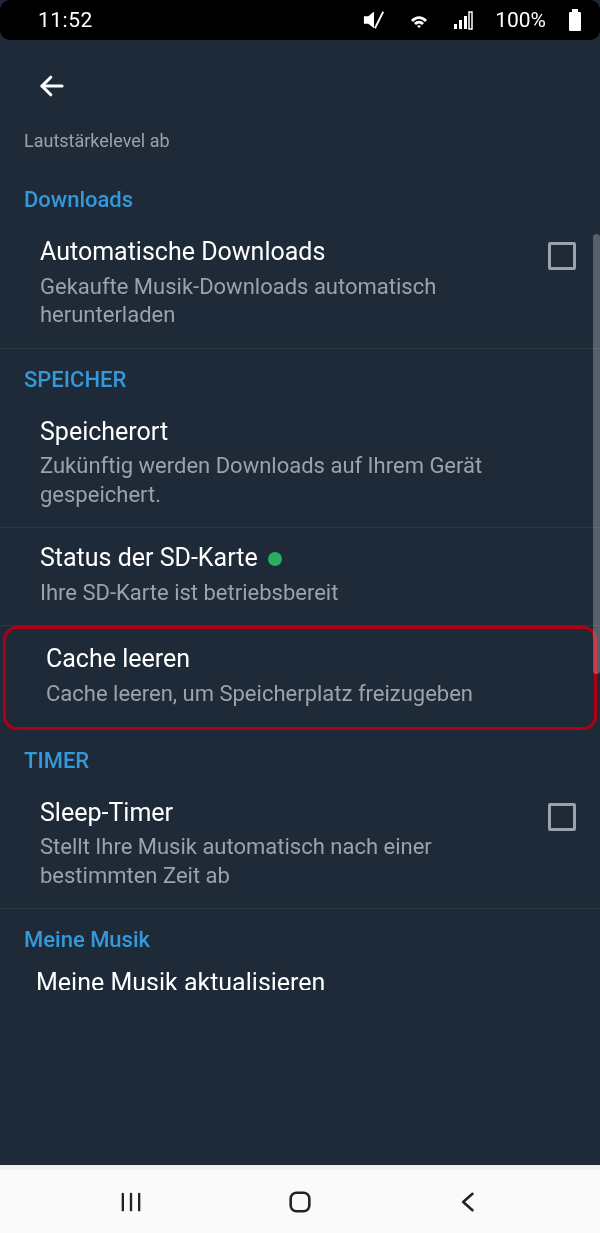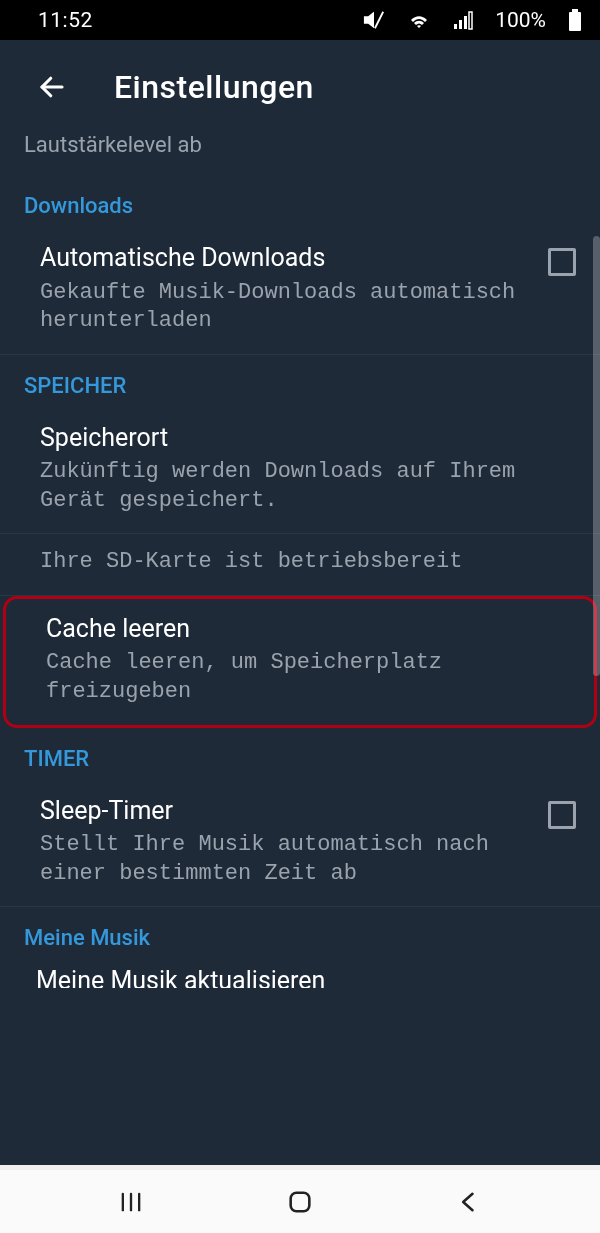--- a/index.html
+++ b/index.html
@@ -10,20 +10,21 @@
   .status-bar {
     height: 40px;
     background: #000;
     display: flex;
     align-items: center;
     justify-content: space-between;
     padding: 0 18px 0 38px;
     font-size: 21px;
     font-weight: 400;
     color: #fff;
+    border-radius: 10px;
   }
   .status-left { letter-spacing: 0.5px; }
   .status-right { display: flex; align-items: center; gap: 22px; font-size: 21px; }
   .status-right svg { display: block; }
 
   
   .app-header {
     display: flex;
     align-items: center;
     padding: 28px 18px 26px 34px;
@@ -43,21 +44,21 @@
   
   .content {
     flex: 1 1 auto;
     overflow: hidden;
     position: relative;
   }
 
   
   .truncated-top {
     color: #9aa3ad;
-    font-size: 22px;
+    font-size: 18px;
     padding: 0 24px 18px 24px;
   }
 
   
   .section-header {
     color: #3498db;
     font-size: 22px;
     font-weight: 500;
     padding: 18px 39px 10px 24px;
   }
@@ -78,21 +79,20 @@
     line-height: 1.3;
     margin-bottom: 4px;
     display: flex;
     align-items: center;
     gap: 10px;
   }
   .row-sub {
     color: #9aa3ad;
     font-size: 22px;
     line-height: 1.3;
-    font-family: Liberation Mono, monospace;
   }
   .row-ctrl {
     flex: 0 0 auto;
     display: flex;
     align-items: center;
     padding-top: 6px;
   }
   .checkbox {
     width: 28px; height: 28px;
     border: 3px solid #9aa3ad;
@@ -178,21 +178,20 @@
   </div>
 </div>
 
 <div class="app-header">
   <div class="back-btn">
     <svg width="30" height="30" viewBox="0 0 24 24" fill="none" stroke="#fff" stroke-width="2.5" stroke-linecap="round" stroke-linejoin="round">
         <line x1="20" y1="12" x2="4" y2="12"></line>
         <polyline points="11 5 4 12 11 19"></polyline>
       </svg>
   </div>
-  <div class="header-title">Einstellungen</div>
 </div>
 
 <div class="content">
 
   <div class="truncated-top">Lautstärkelevel ab</div>
 
   <div class="section-header">Downloads</div>
 
   <div class="row">
     <div class="row-text">
@@ -209,20 +208,24 @@
 
   <div class="row">
     <div class="row-text">
       <div class="row-title">Speicherort</div>
       <div class="row-sub">Zukünftig werden Downloads auf Ihrem Gerät gespeichert.</div>
     </div>
   </div>
 
   <div class="row">
     <div class="row-text">
+      <div class="row-title">
+        <span>Status der SD-Karte</span>
+        <span class="status-dot"></span>
+      </div>
       <div class="row-sub">Ihre SD-Karte ist betriebsbereit</div>
     </div>
   </div>
 
   <div class="highlighted">
     <div class="row">
       <div class="row-text">
         <div class="row-title">Cache leeren</div>
         <div class="row-sub">Cache leeren, um Speicherplatz freizugeben</div>
       </div>

